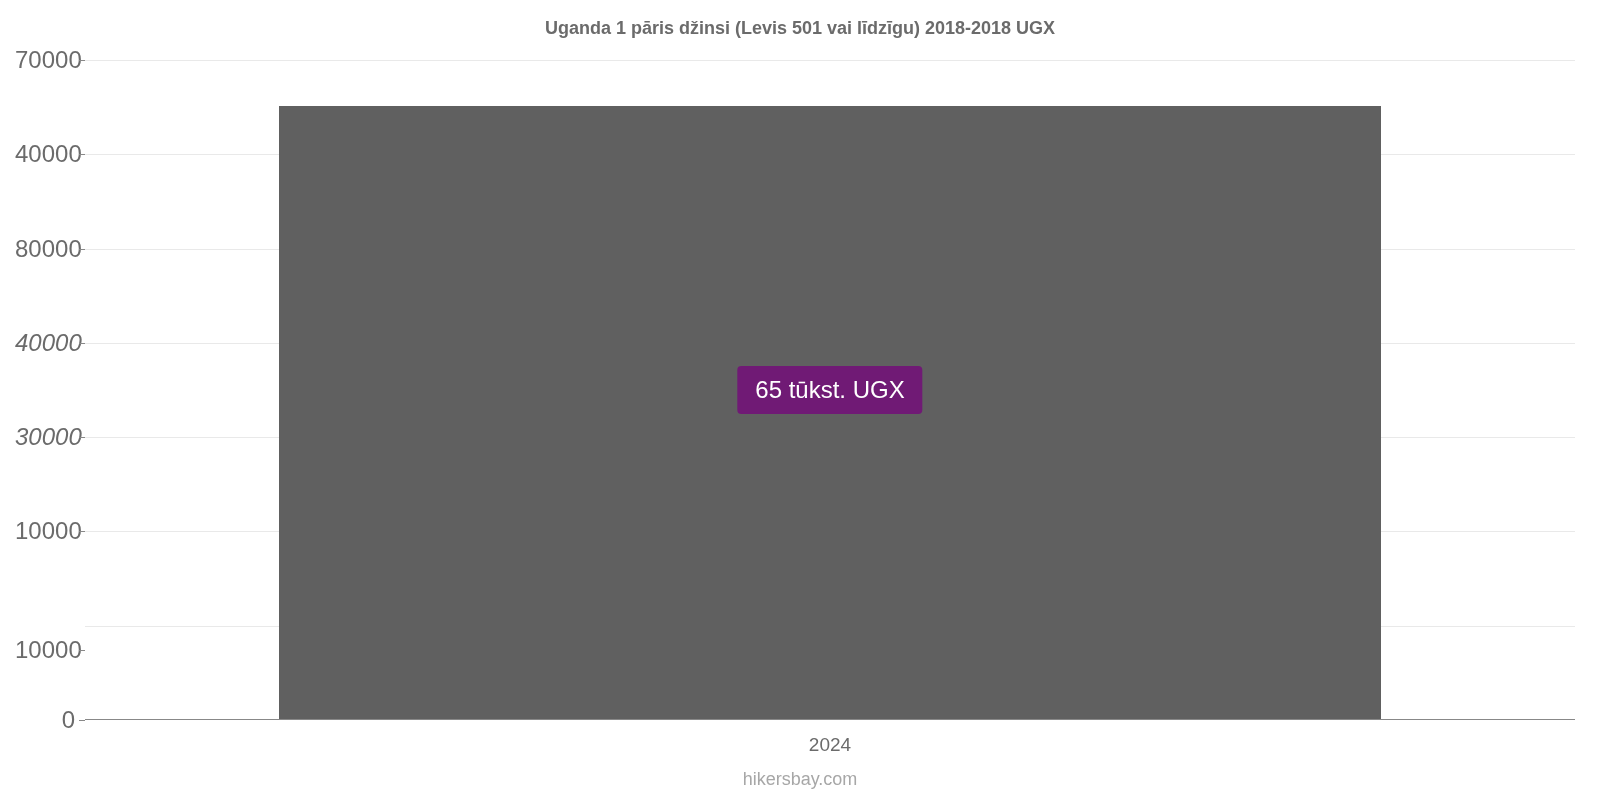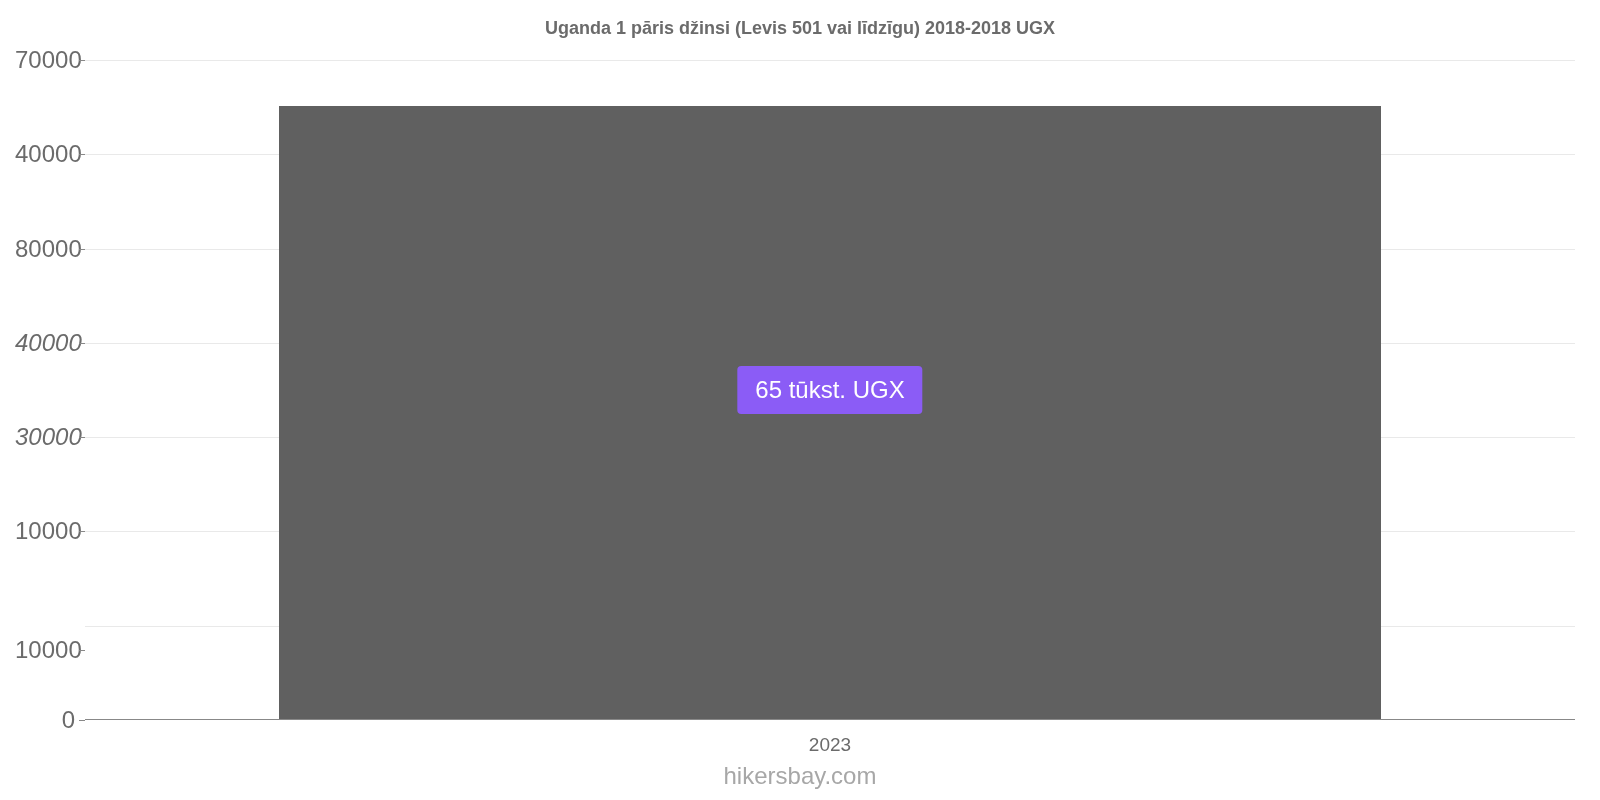--- a/index.html
+++ b/index.html
@@ -67,35 +67,35 @@
   .x-tick-label {
     position: absolute;
     top: 100%;
     margin-top: 14px;
     transform: translateX(-50%);
     font-size: 19px;
     color: #6b6b6b;
   }
   .tooltip {
     position: absolute;
-    background: #8b5cf6;
+    background: #701a75;
     color: #ffffff;
     font-size: 24px;
     padding: 10px 18px;
     border-radius: 4px;
     transform: translate(-50%, -50%);
     white-space: nowrap;
   }
   .source {
     position: absolute;
     bottom: 10px;
     left: 0;
     width: 100%;
     text-align: center;
-    font-size: 24px;
+    font-size: 18px;
     color: #a7a7a7;
   }
 </style>
 </head>
 <body>
 
 <div class="chart-title">Uganda 1 pāris džinsi (Levis 501 vai līdzīgu) 2018-2018 UGX</div>
 
 <div class="plot-area">
   <div class="x-axis-line"></div>
@@ -111,18 +111,18 @@
       <div class="y-tick" style="top: 282.857px; font-style: italic;">40000</div>
       <div class="grid-line" style="top: 188.571px;"></div>
       <div class="y-tick" style="top: 188.571px;">80000</div>
       <div class="grid-line" style="top: 94.2857px;"></div>
       <div class="y-tick" style="top: 94.2857px;">40000</div>
       <div class="grid-line" style="top: 0px;"></div>
       <div class="y-tick" style="top: 0px;">70000</div>
     </div>
   <div id="bars-group">
       <div class="bar" style="left: 193.7px; width: 1102.6px; height: 612.857px; background: rgb(96, 96, 96);"></div>
-      <div class="x-tick-label" style="left: 745px;">2023</div>
+      <div class="x-tick-label" style="left: 745px;">2024</div>
     </div>
   <div class="tooltip" id="tooltip" style="left: 745px; top: 330px;">65 tūkst. UGX</div>
 </div>
 
 <div class="source">hikersbay.com</div>
 
 </body></html>

